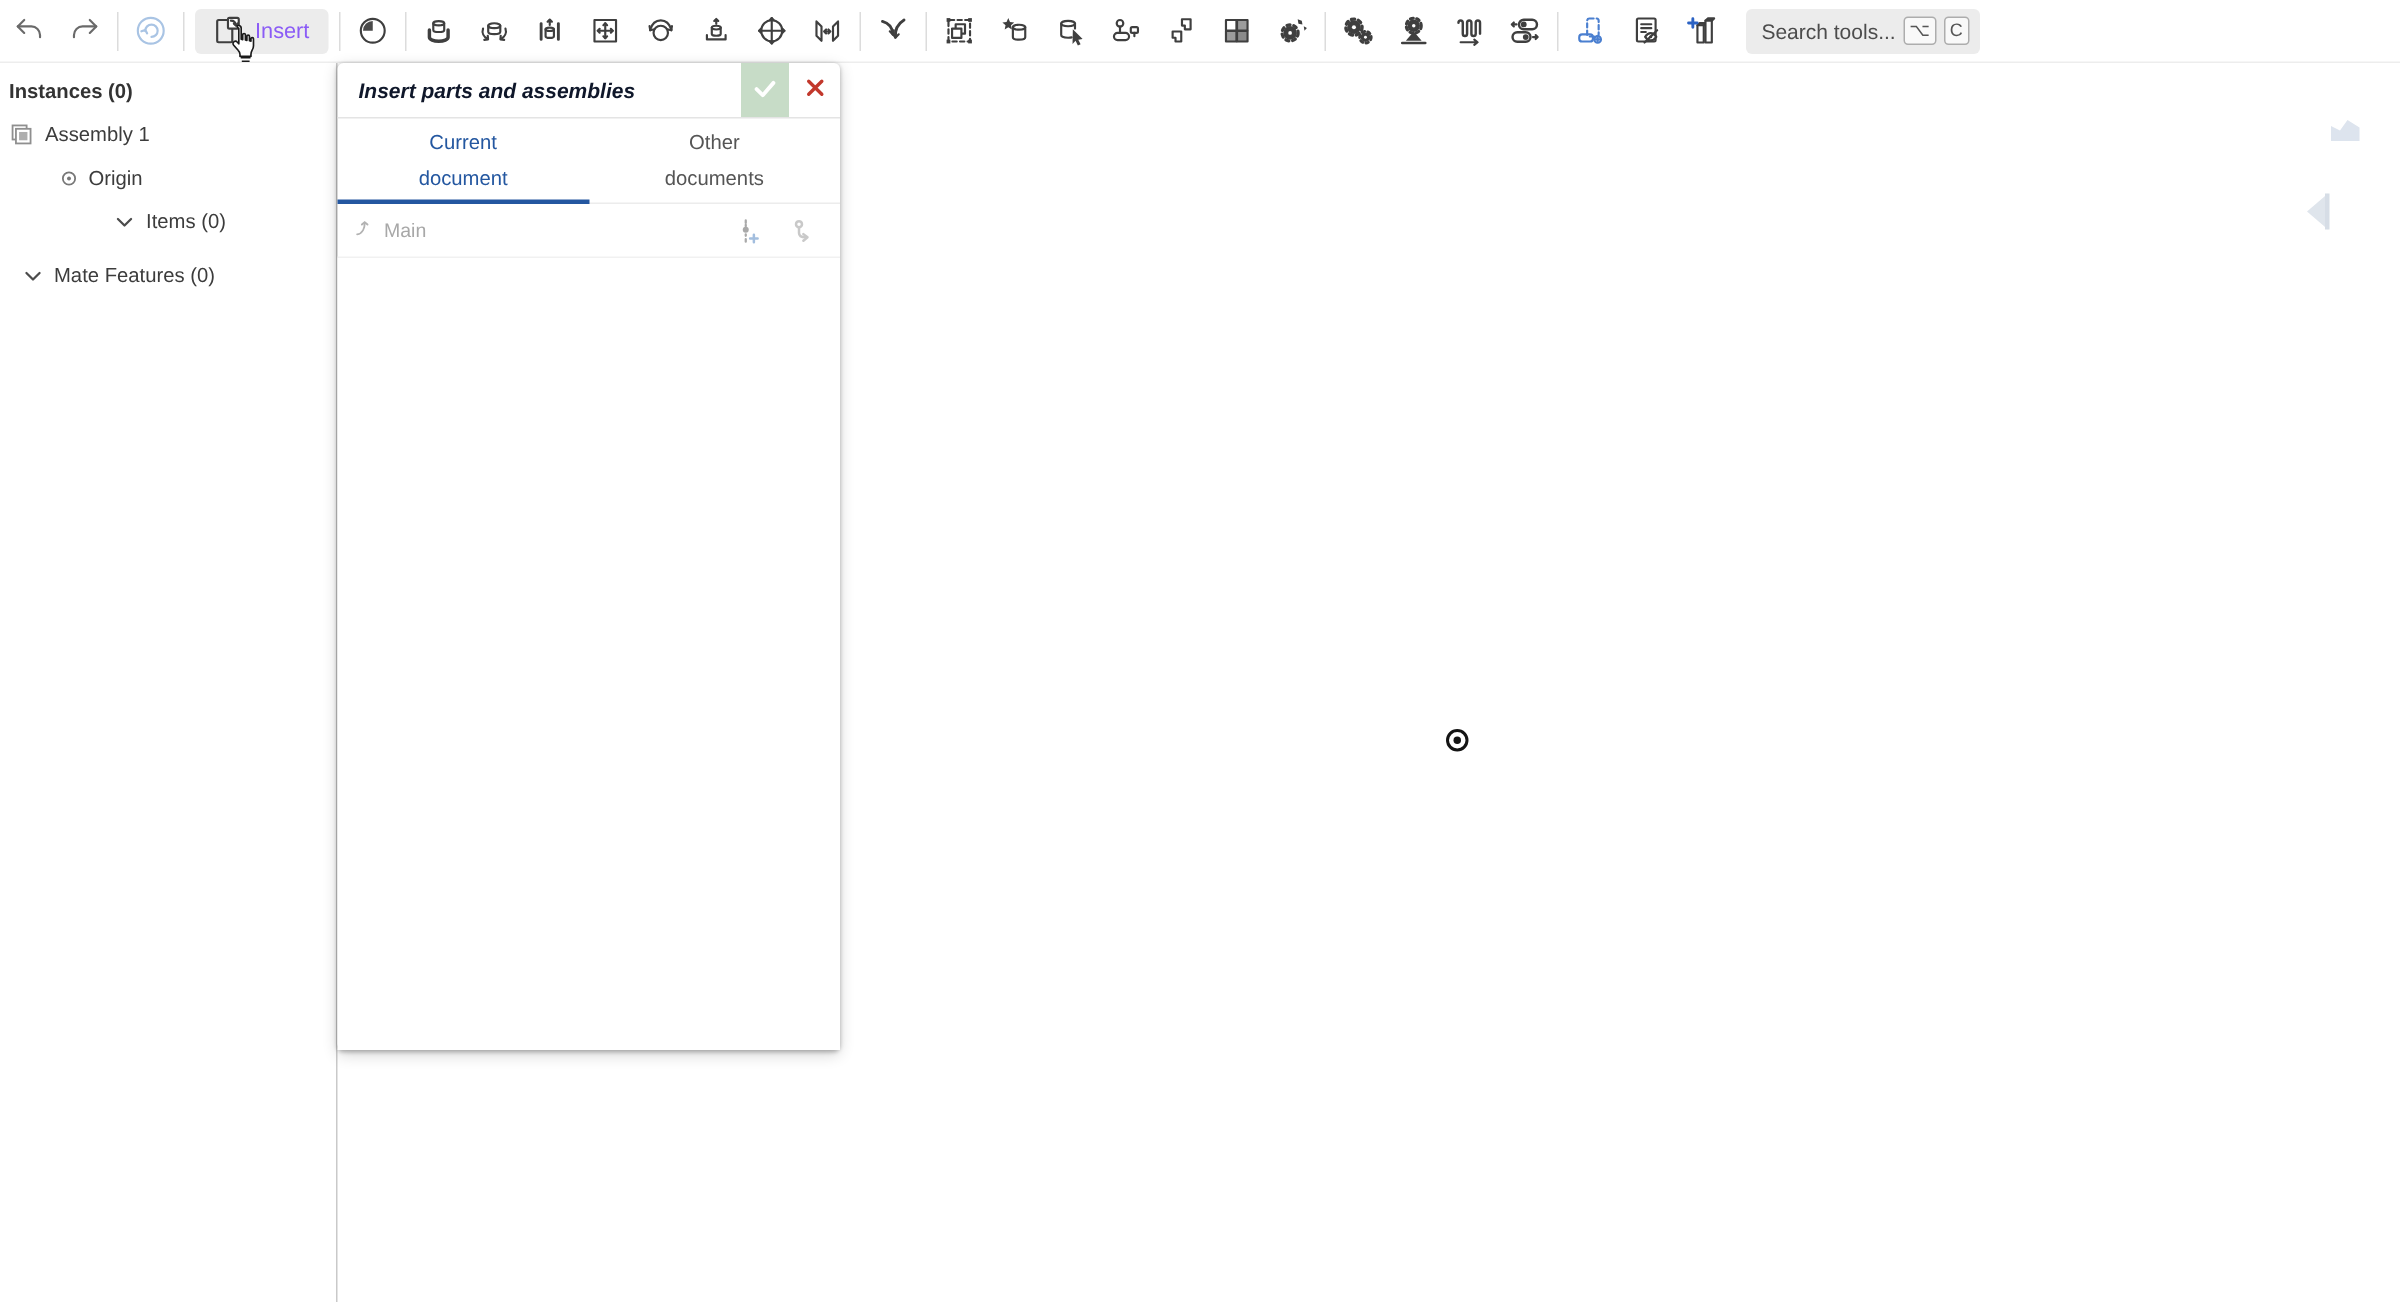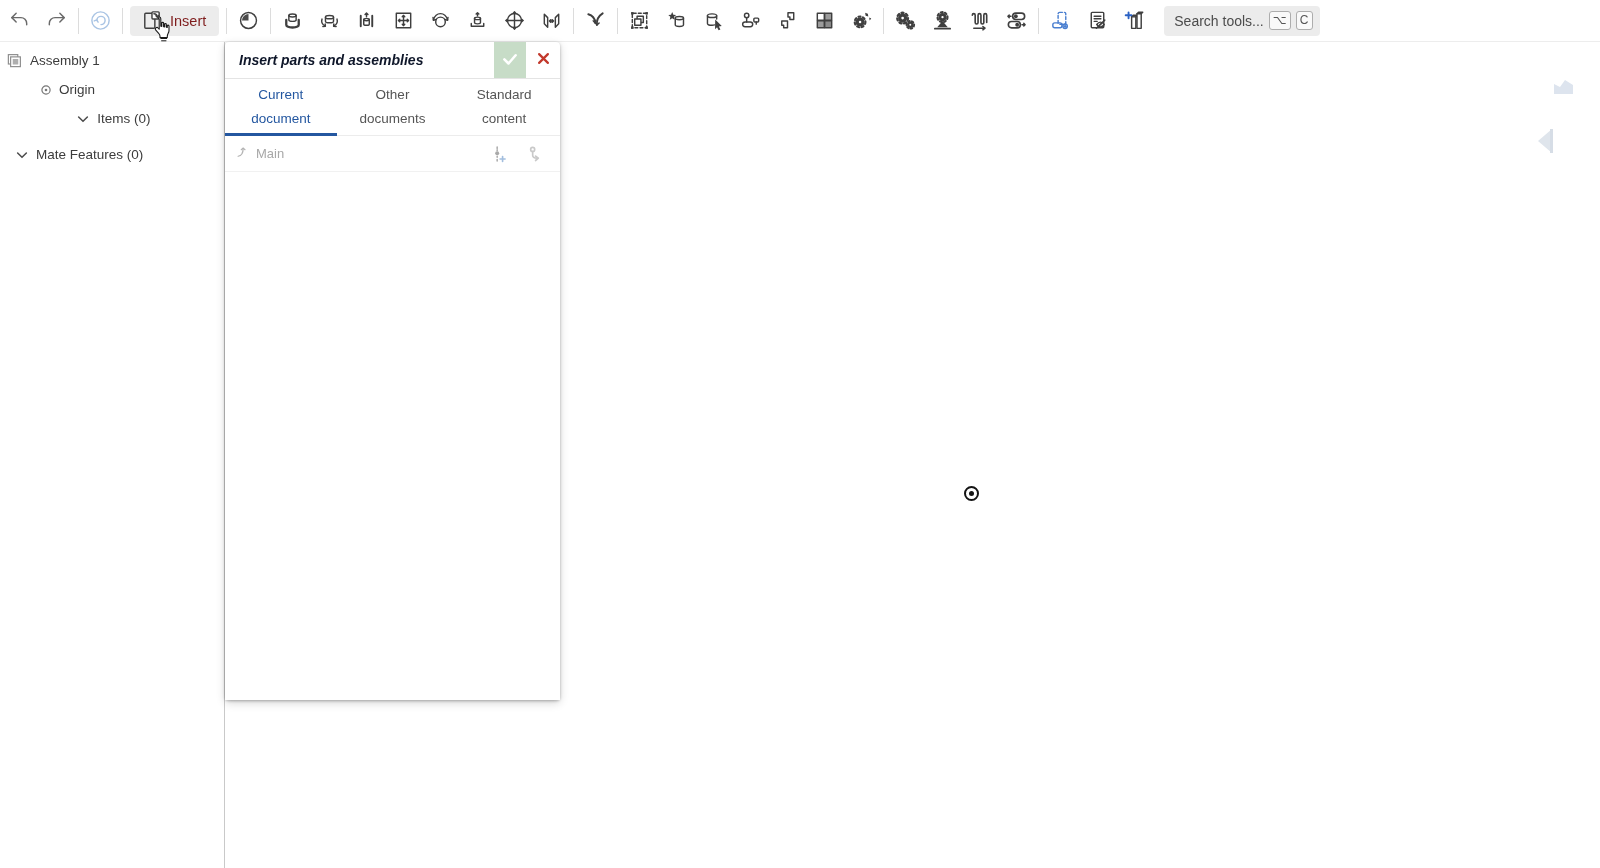--- a/index.html
+++ b/index.html
@@ -9,21 +9,21 @@
   
   .toolbar { position:absolute; left:0; top:0; width:1600px; height:42px;
              display:flex; align-items:center; background:#fff;
              border-bottom:1px solid #ededed; padding-left:1px; }
   .tb-btn { width:37px; height:36px; border:none; background:transparent;
             display:flex; align-items:center; justify-content:center; flex:none; padding:0; }
   .tb-sep { width:1px; height:26px; background:#dcdcdc; margin:0 3px; flex:none; }
   .insert-btn { height:30px; display:flex; align-items:center; gap:7px;
                 background:#ececec; border:none; border-radius:4px;
                 padding:0 13px 0 10px; margin:0 4px; flex:none;
-                font-family:inherit; font-size:14.5px; color:#7f1d1d; }
+                font-family:inherit; font-size:14.5px; color:#8b5cf6; }
   .search-box { height:30px; margin-left:11px; background:#ececec; border-radius:4px;
                 display:flex; align-items:center; gap:5px; padding:0 7px 0 10px;
                 font-size:14px; color:#4c4c4c; flex:none; cursor:text; }
   .kbd { display:inline-block; min-width:17px; height:19px; line-height:17px;
          border:1px solid #adadad; border-radius:3px; background:#f9f9f9;
          font-size:12px; color:#555; text-align:center; padding:0 3px; }
 
   
   .left-panel { position:absolute; left:0; top:42px; width:225px; bottom:0;
                 background:#fff; border-right:1px solid #c9c9c9; padding-top:4px; }
@@ -315,20 +315,21 @@
       </svg>
     </button>
     <div class="search-box">
       <span>Search tools...</span>
       <span class="kbd">⌥</span>
       <span class="kbd">C</span>
     </div>
   </div>
 
 <div class="left-panel">
+  <div class="lp-header">Instances (0)</div>
   <div id="lp-rows">
       <div class="lp-row" style="padding-left: 5px;">
         <span class="ic">
           <svg width="18" height="18" viewBox="0 0 24 24" fill="none" stroke="#8f8f8f" stroke-width="1.6">
             <rect x="4.5" y="3.5" width="12.5" height="12.5" fill="#ffffff"></rect>
             <rect x="7.5" y="6.5" width="13" height="13" fill="#ffffff"></rect>
             <rect x="10.3" y="9.3" width="7.4" height="7.4" fill="#aeaeae" stroke="none"></rect>
           </svg>
         </span>
         <span>Assembly 1</span>
@@ -378,23 +379,20 @@
           </svg>
       </span>
     </button>
   </div>
   <div class="dlg-tabs" id="dlg-tabs">
       <div class="dlg-tab active">
         <span>Current document</span>
       </div>
       <div class="dlg-tab">
         <span>Other documents</span>
-      </div>
-      <div class="dlg-tab">
-        <span>Standard content</span>
       </div>
     </div>
   <div class="ws-row">
     <span class="ic">
       <svg width="15" height="15" viewBox="0 0 24 24" fill="none" stroke="#b3b3b3" stroke-width="2" stroke-linecap="round">
           <path d="M5 18c6-1 8-7 8-12"></path>
           <path d="M10 7.5 13 5l3 2.5"></path>
         </svg>
     </span>
     <span>Main</span>

